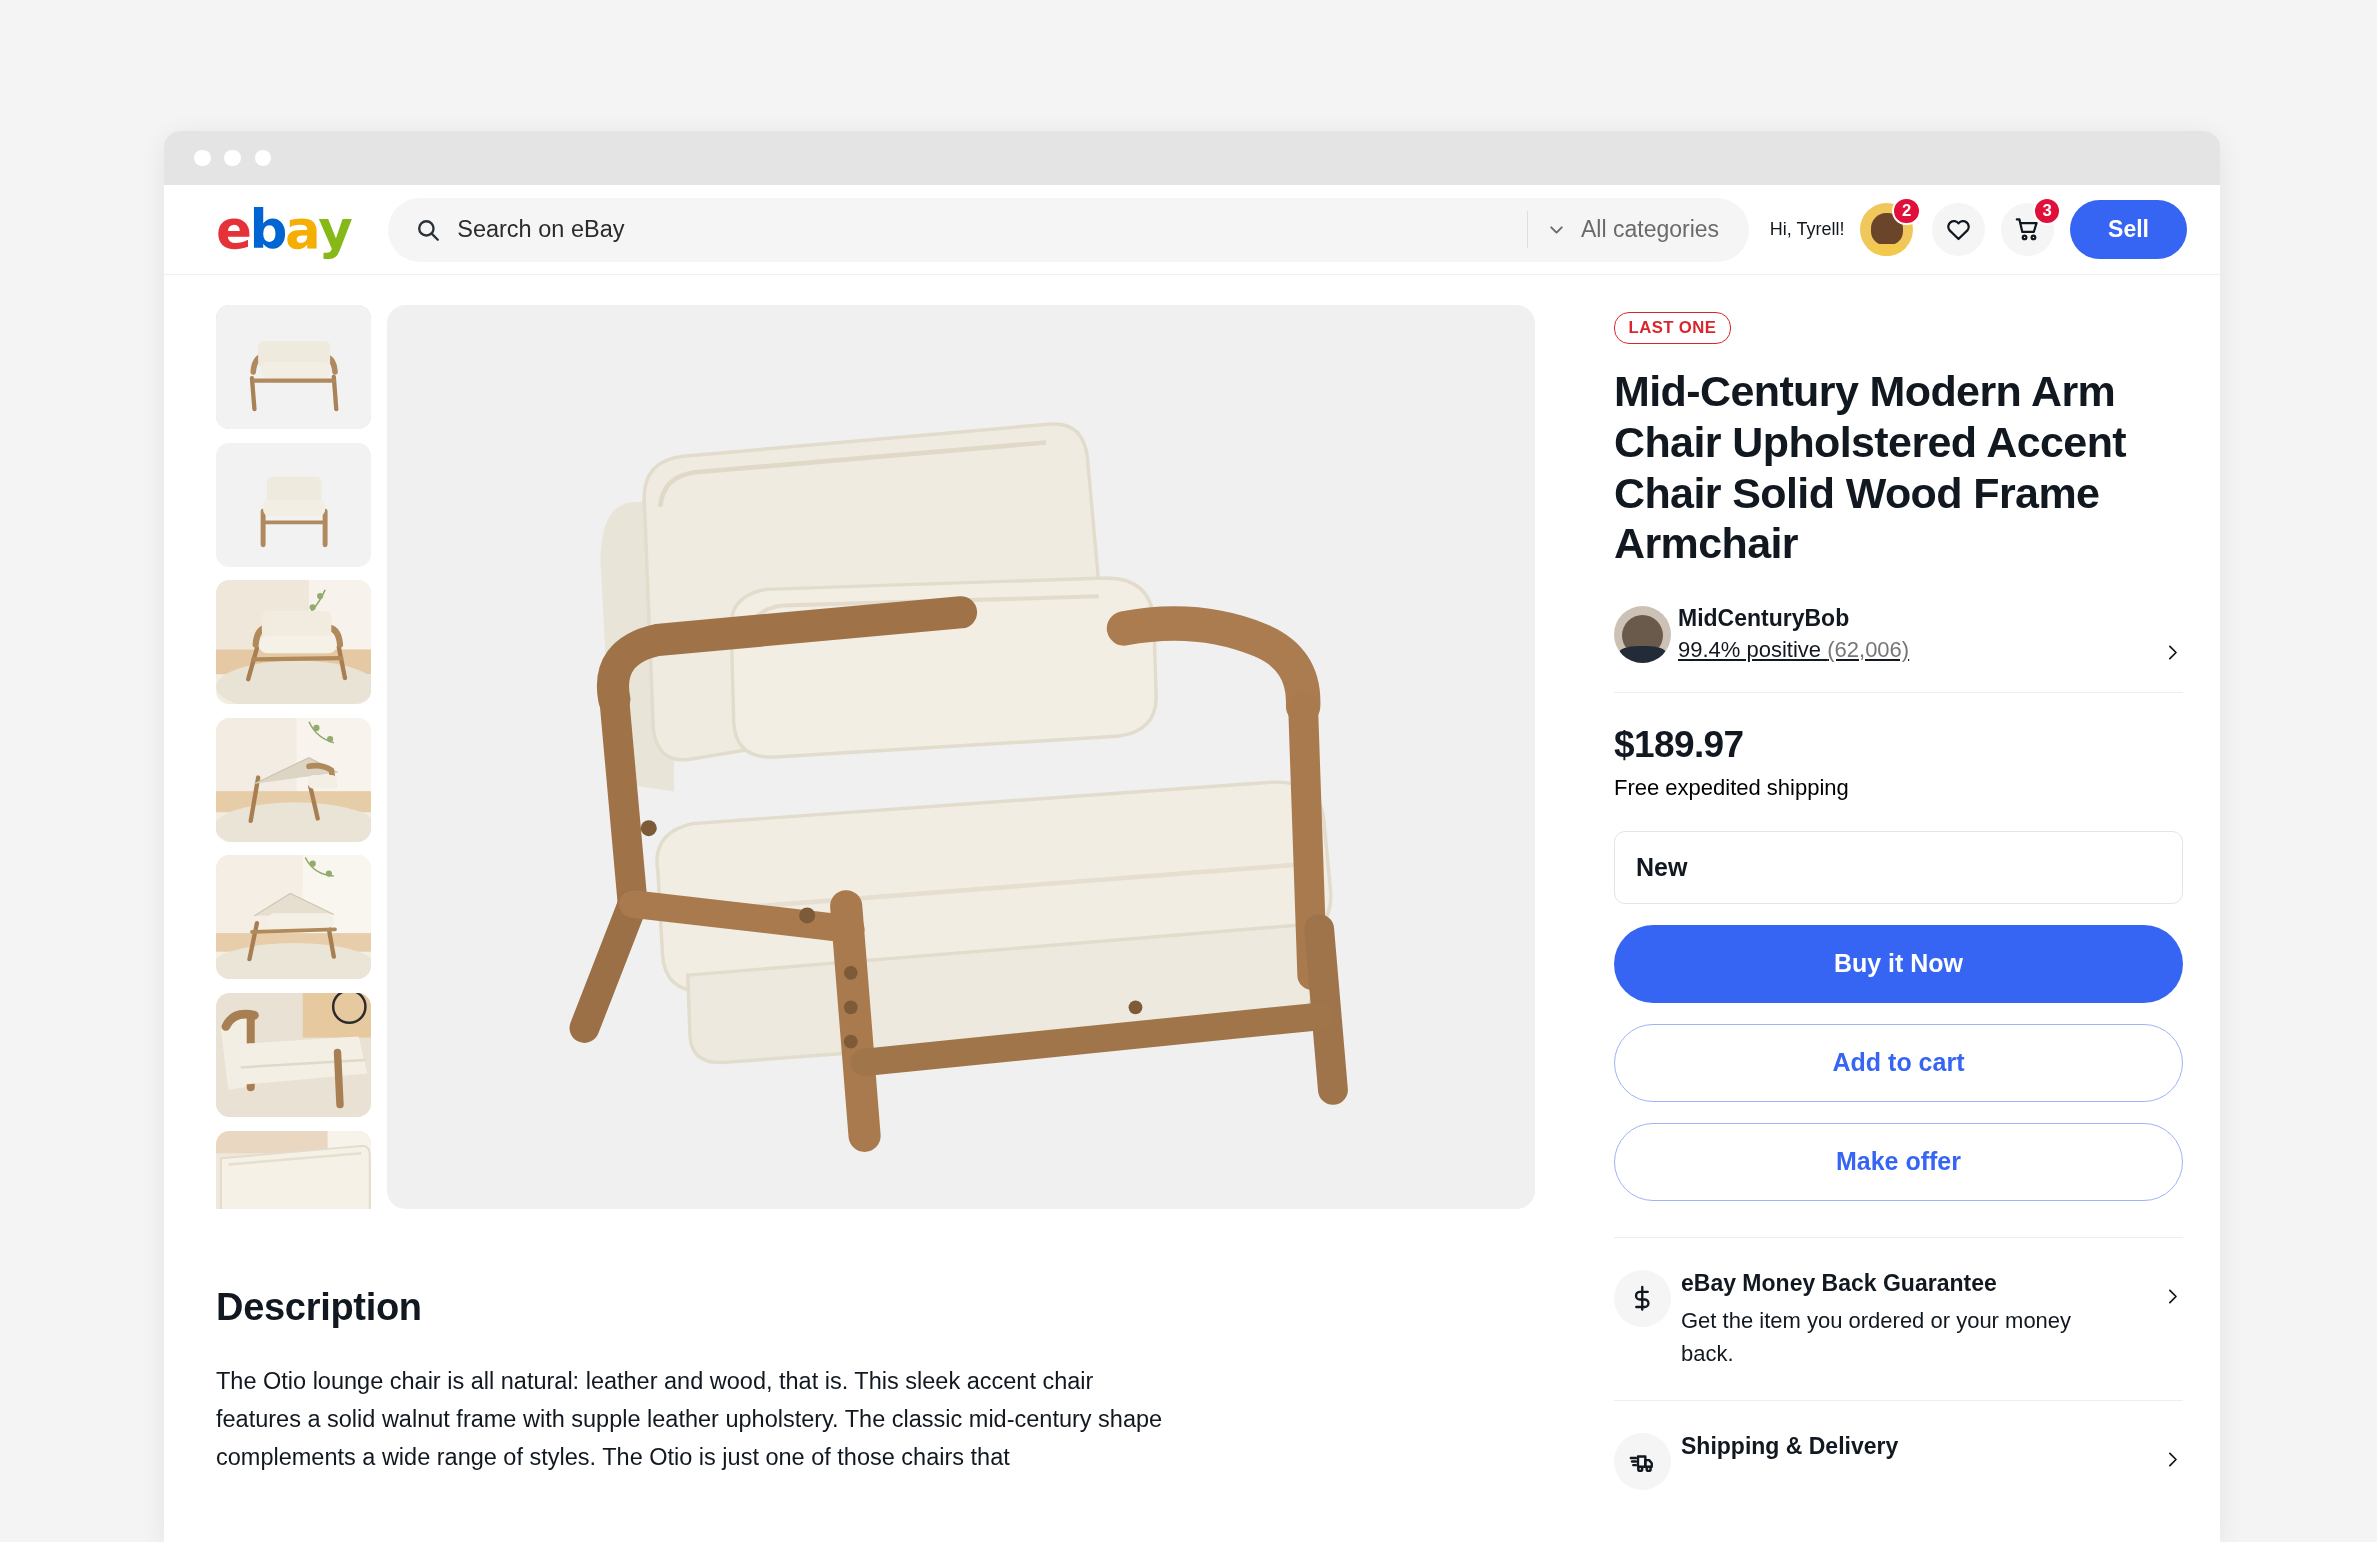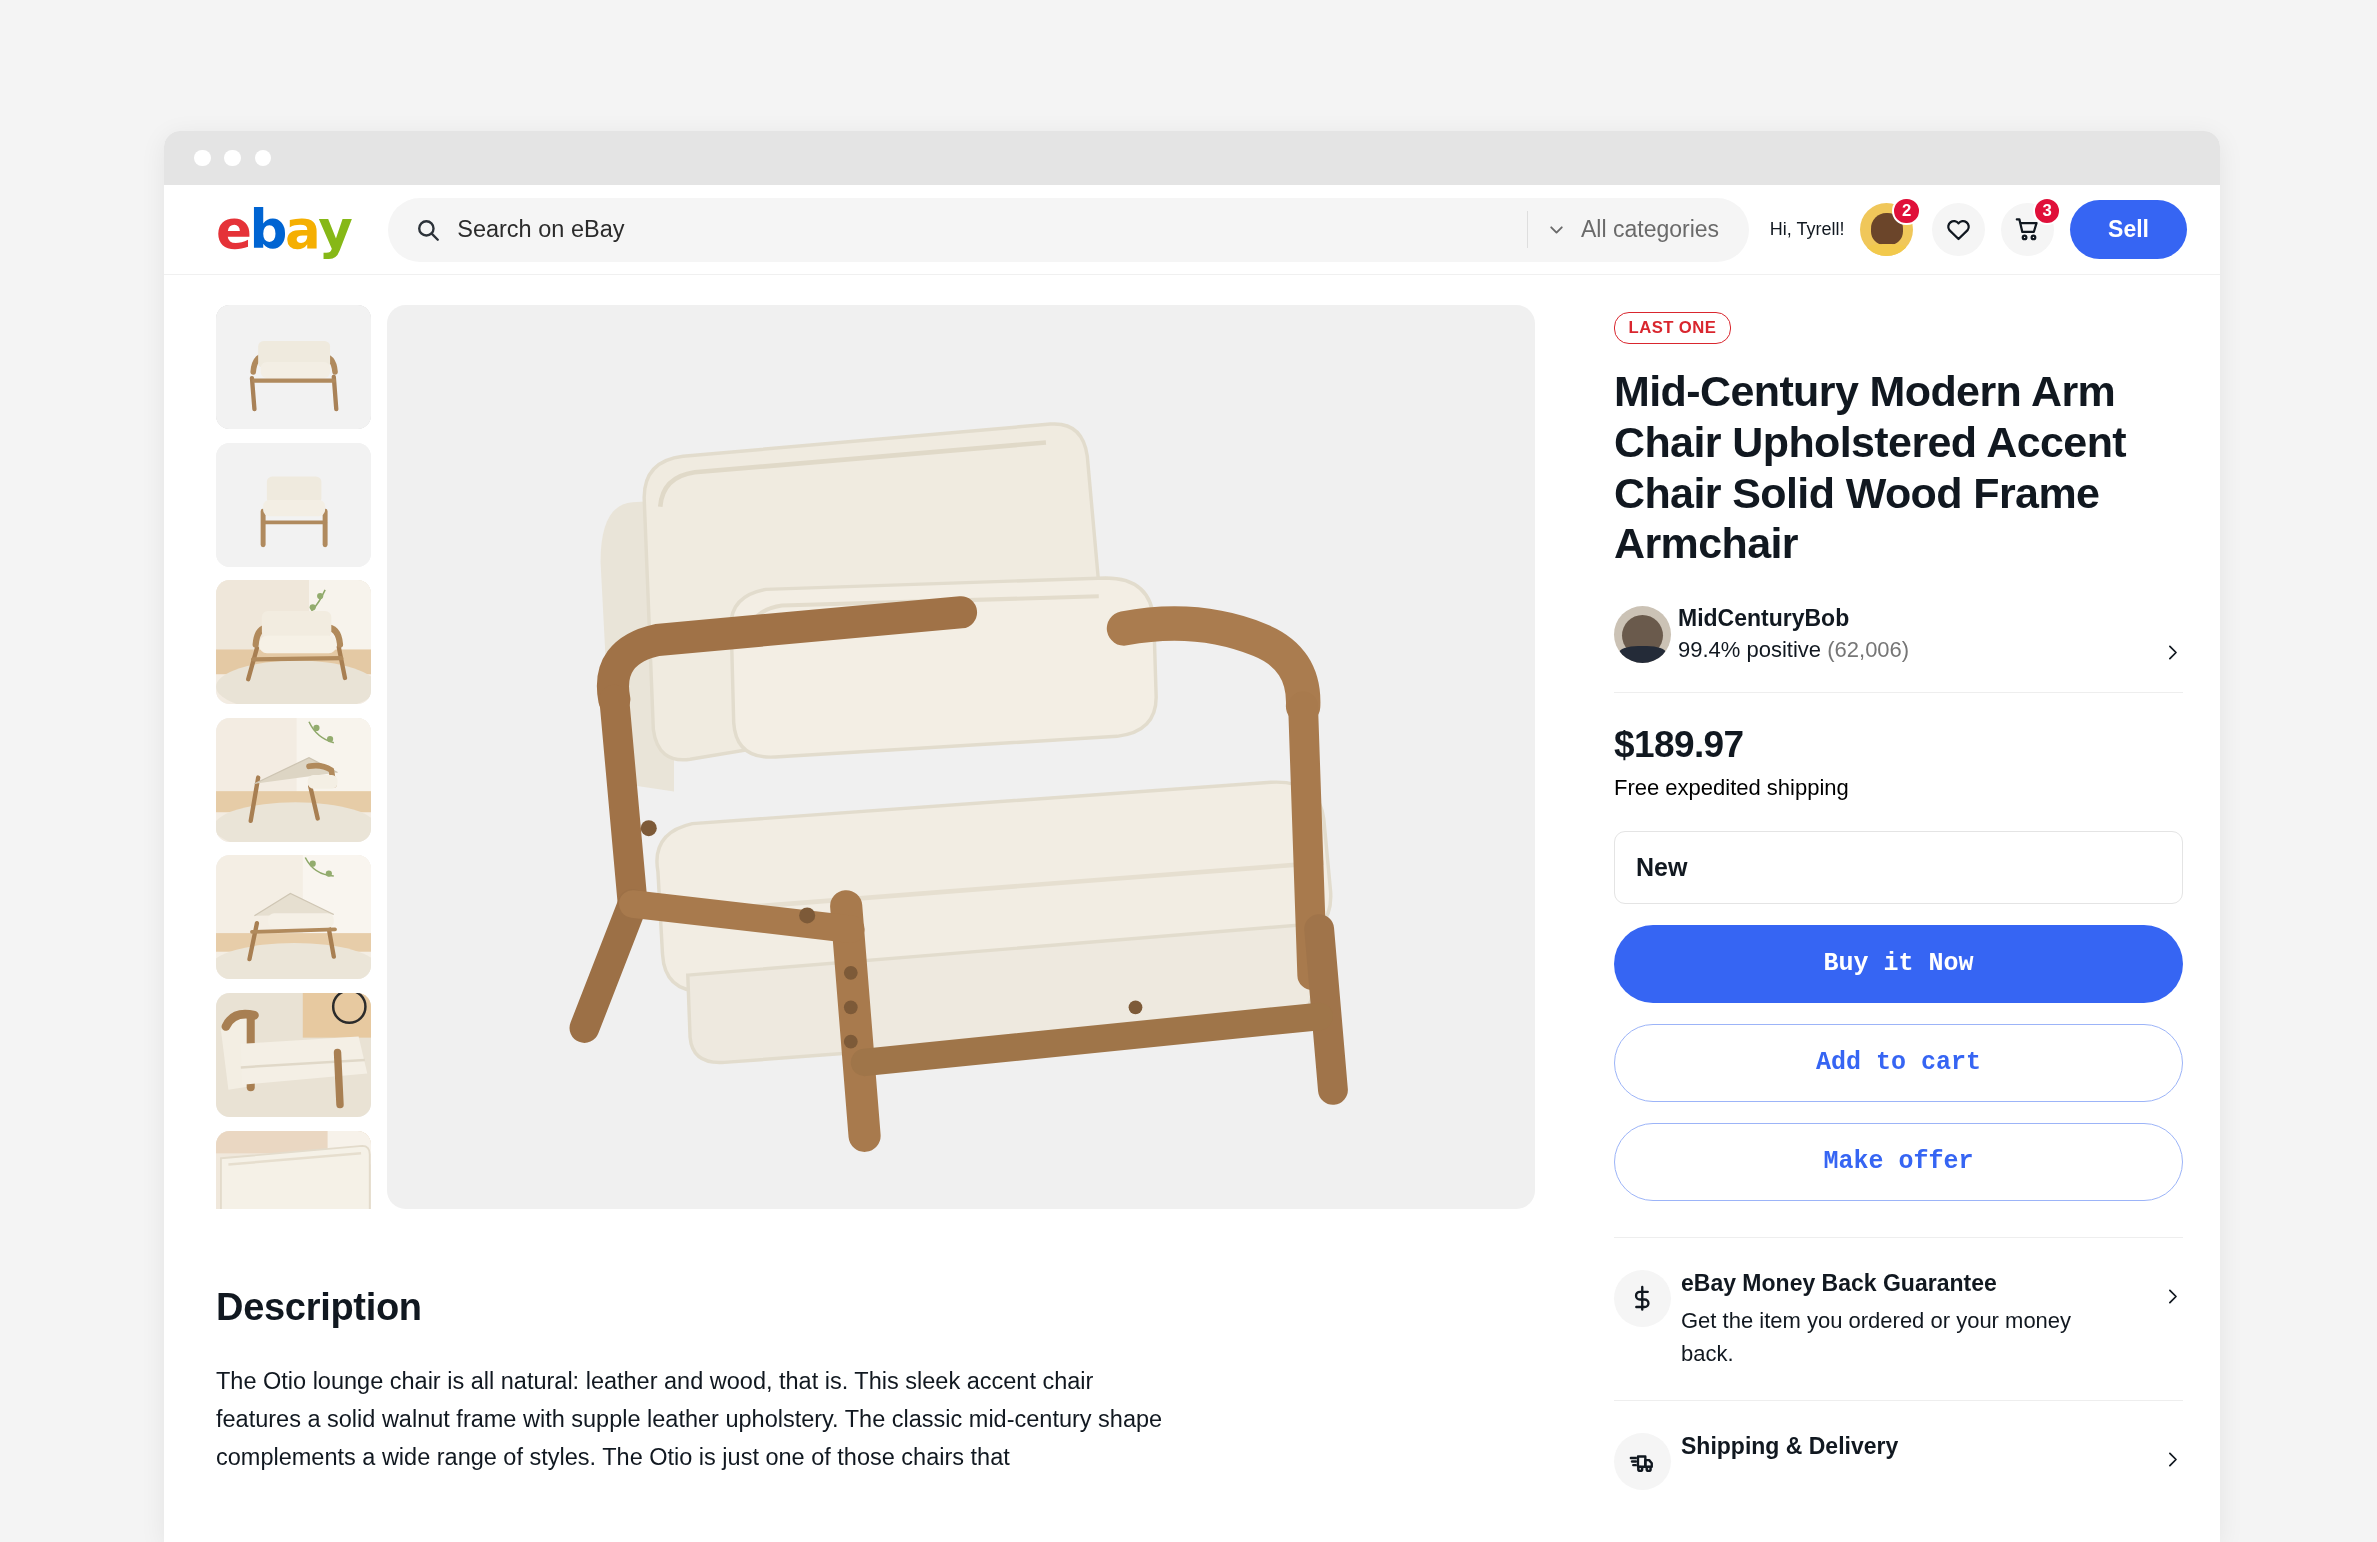--- a/index.html
+++ b/index.html
@@ -160,21 +160,21 @@
   .seller-pic::after {
     content:""; position:absolute; left:14%; top:16%; width:72%; height:72%;
     border-radius:50%; background:#6a5a4c;
   }
   .seller-pic::before {
     content:""; position:absolute; left:8%; bottom:0; width:84%; height:30%;
     background:#242b38; border-radius: 40% 40% 0 0; z-index:3;
   }
   .seller-txt { flex: 1; }
   .seller-name { font-size: 23px; font-weight: 700; color: #111820; }
-  .seller-fb { font-size: 22px; color: #111820; margin-top: 5px; }
+  .seller-fb { font-size: 22px; color: #111820; margin-top: 5px; text-decoration: underline; }
   .seller-fb .count { color: #767676; }
   .chev { width: 21px; height: 21px; flex: none; }
 
   .hr { height: 1.2px; background: #eeeeee; }
 
   .price { font-size: 37px; font-weight: 700; color: #111820; margin-top: 31px; letter-spacing: -0.6px; }
   .ship-line { font-size: 22px; color: #000000; margin-top: 8.7px; }
 
   .select-box {
     margin-top: 30px; height: 73px; border: 1.2px solid #e4e4e4; border-radius: 11px;
@@ -186,21 +186,21 @@
     display: flex; align-items: center; padding: 0 21px; cursor: pointer; background: #fff;
   }
   .qty-label { font-size: 25px; color: #6a6a6a; }
   .qty-val { font-size: 25px; font-weight: 700; color: #111820; margin-left: 7.4px; }
   .qty-left { margin-left: auto; font-size: 21px; color: #6a6a6a; }
   .qty-chev { width: 18.6px; height: 18.6px; margin-left: 12.4px; }
 
   .btn {
     margin-top: 21px; width: 100%; height: 78px; border-radius: 39px;
     font-size: 25px; font-weight: 700; cursor: pointer;
-    font-family: Liberation Mono, monospace;
+    font-family: Liberation Sans, sans-serif;
     display: flex; align-items: center; justify-content: center;
   }
   .btn-primary { background: #3665f3; color: #fff; border: none; }
   .btn-outline { background: #fff; color: #3665f3; border: 1.9px solid #9cb4f8; }
 
   .info-sep { height: 1.2px; background: #eeeeee; margin-top: 36px; }
 
   .info-row { display: flex; align-items: flex-start; gap: 10px; padding: 32px 0 30px; cursor: pointer; }
   .info-ic {
     width: 57px; height: 57px; border-radius: 50%; background: #f5f5f5; flex: none;

